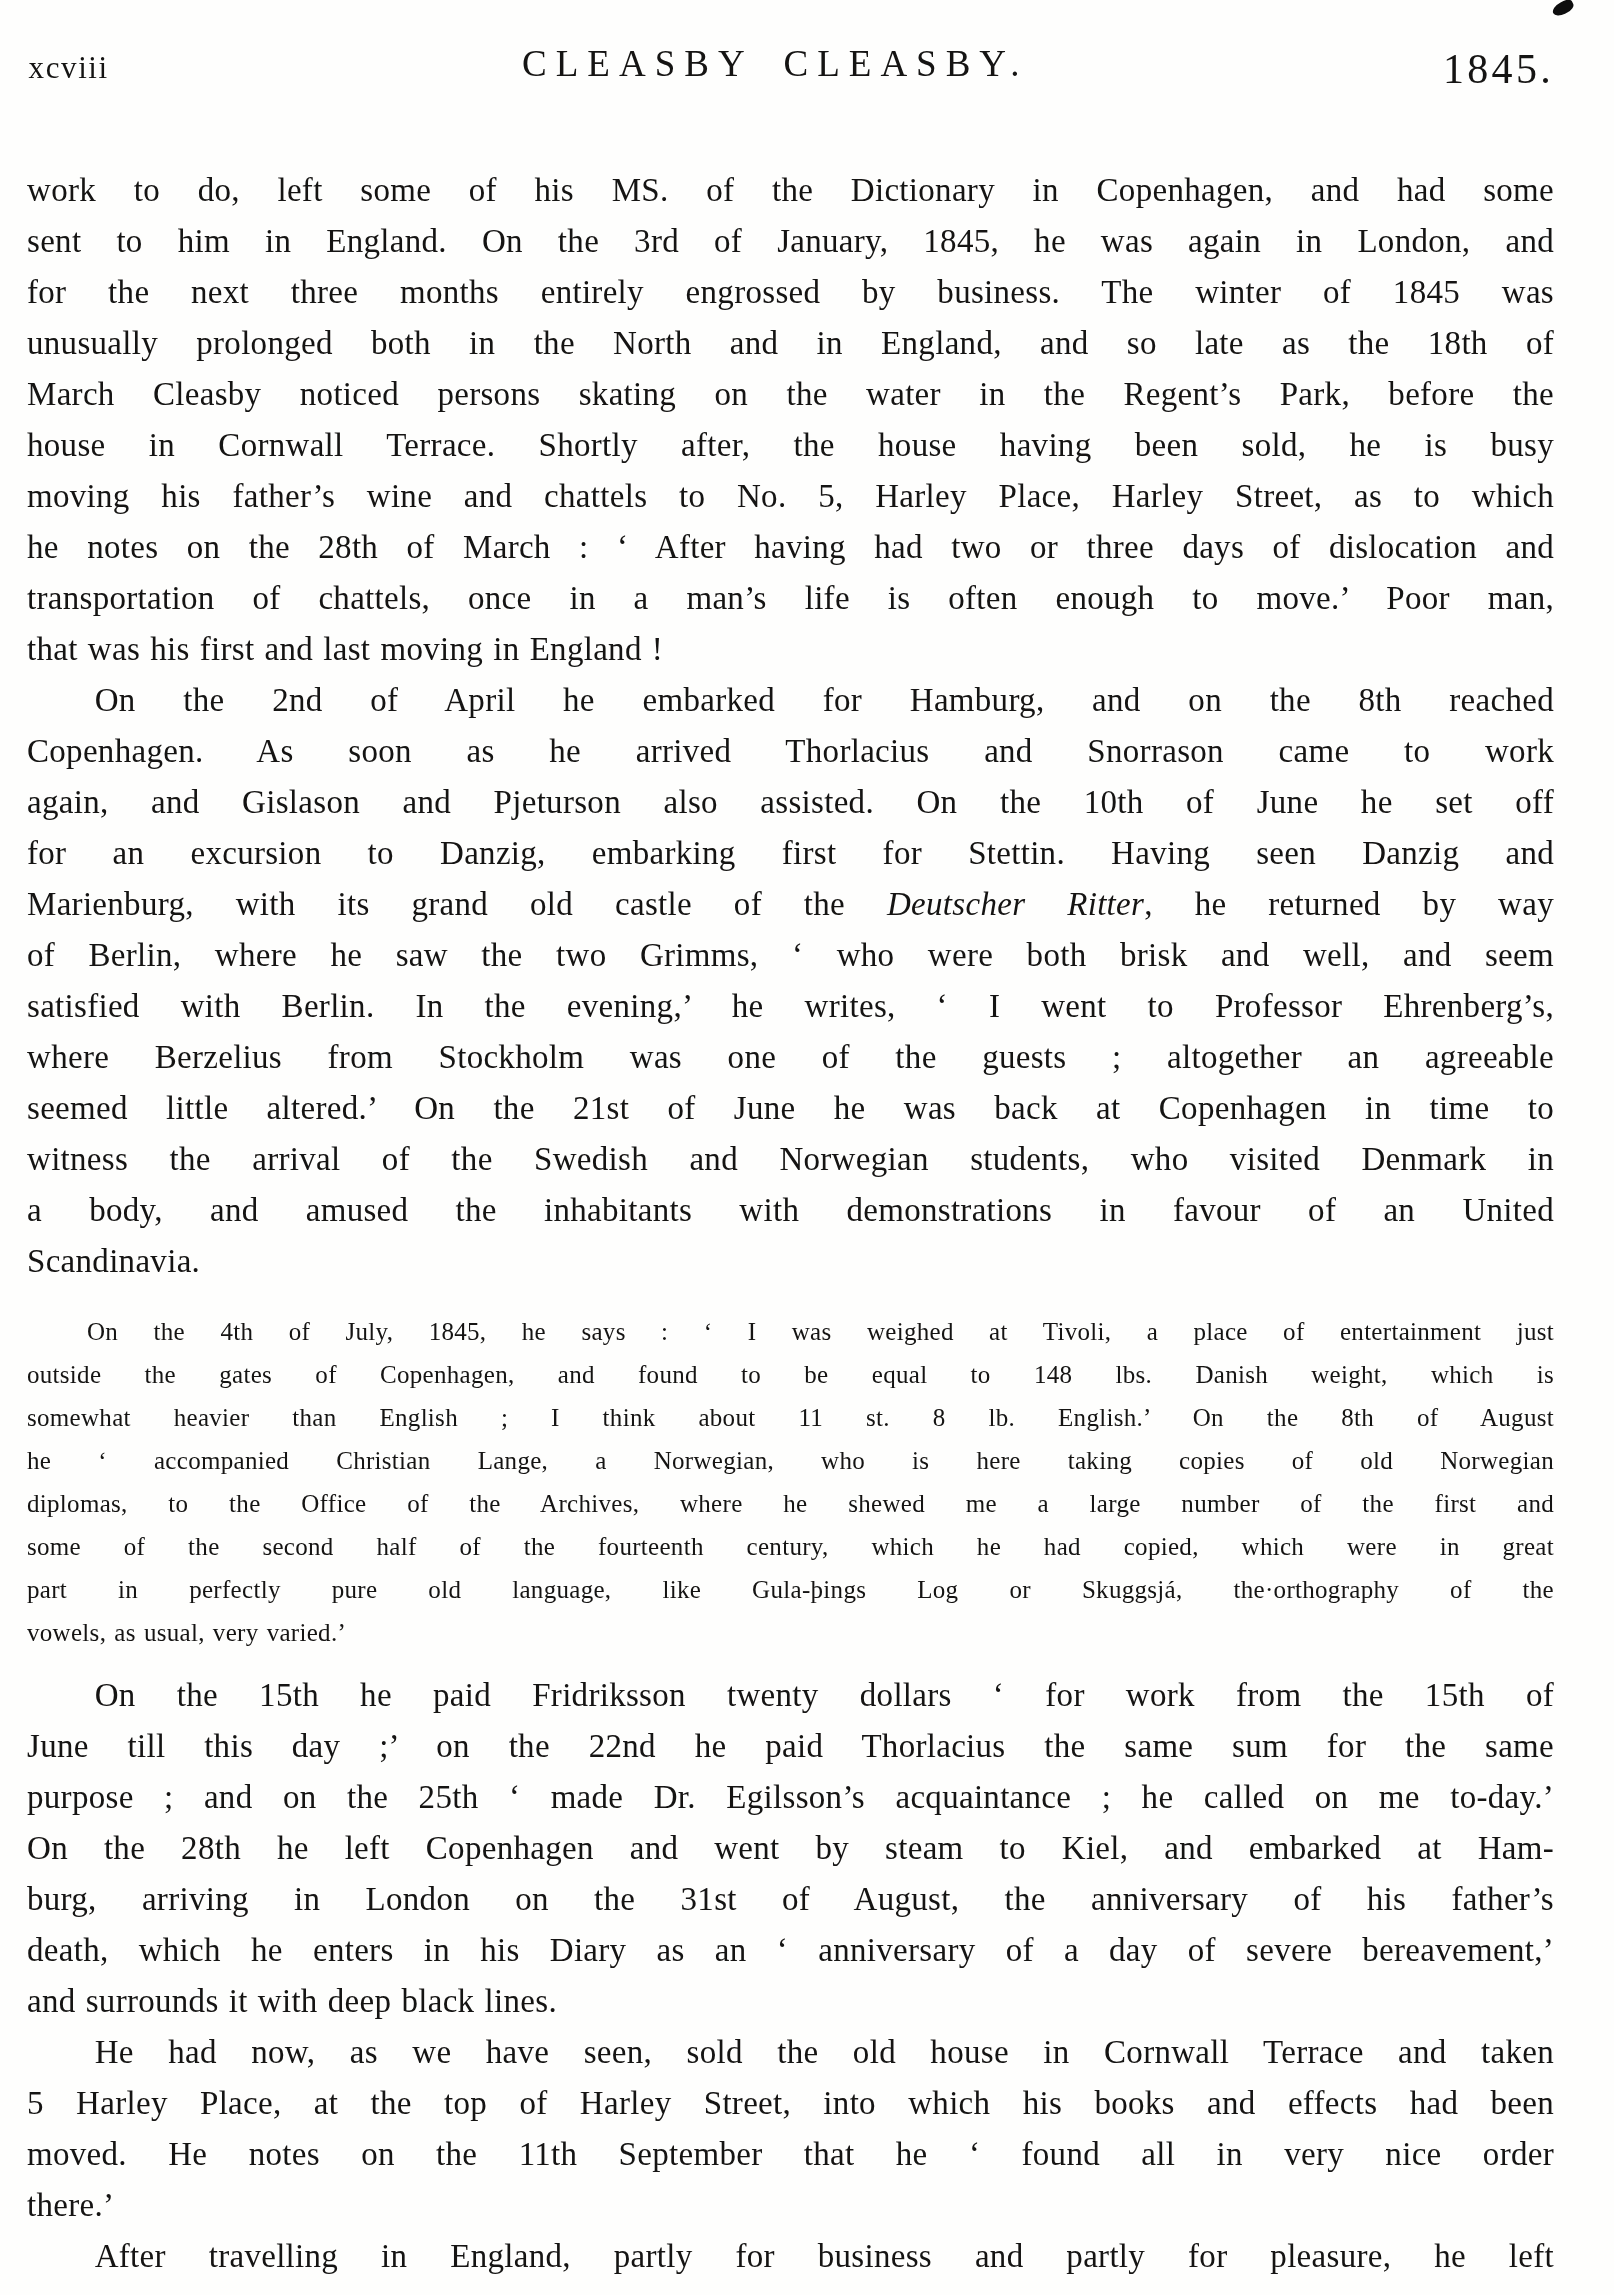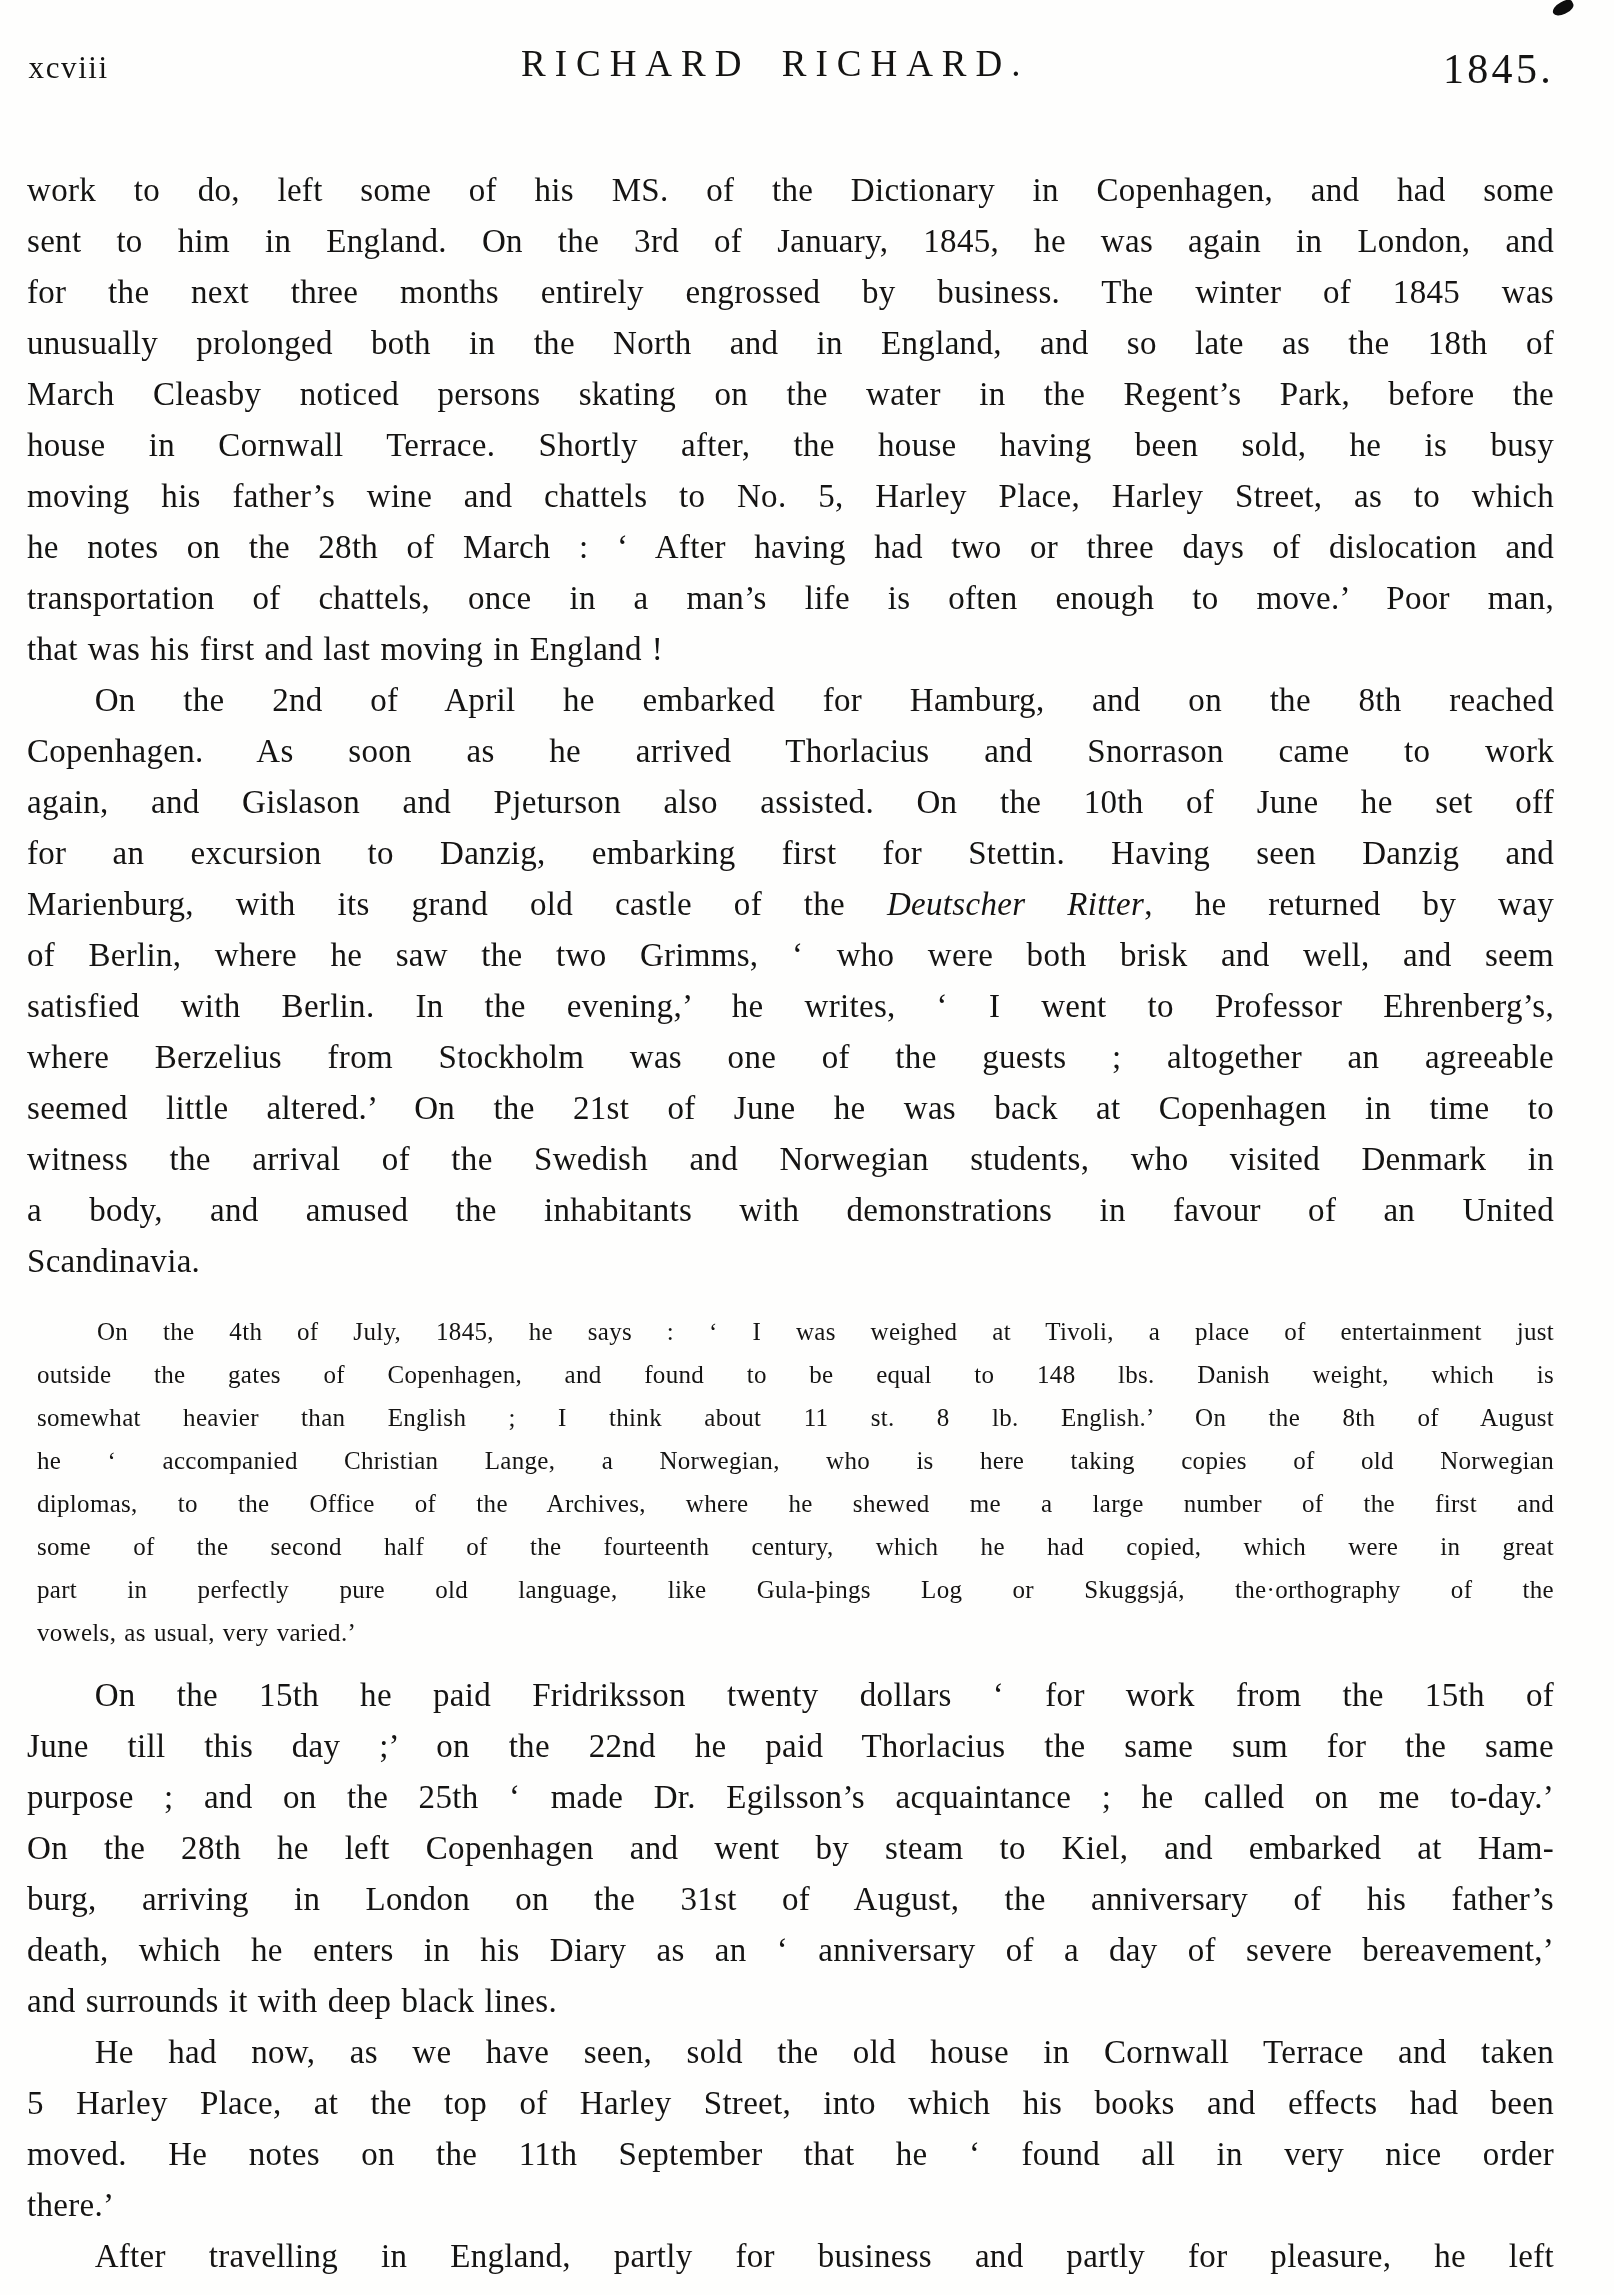--- a/index.html
+++ b/index.html
@@ -30,21 +30,21 @@
   }
   .para { width: 100%; }
   .line {
     text-align: justify;
     text-align-last: justify;
     letter-spacing: 0.3px;
     word-spacing: 1.6px;
   }
   .para.large .line { font-size: 33px; line-height: 51px; }
   .para.small { margin: 23px 0 16.3px 0; }
-  .para.small .line { font-size: 25px; line-height: 43px; margin-left: 10px; }
+  .para.small .line { font-size: 25px; line-height: 43px; }
   .line.flush { text-align-last: left; }
   .para.large .line.indent { text-indent: 2.05em; }
   .para.small .line.indent { text-indent: 2.4em; }
   .line i { font-style: italic; }
   .ink-speck {
     position: absolute;
     top: 2.4px; right: 40px;
     width: 22px; height: 12.2px;
     background: #0e0e0e;
     border-radius: 64% 42% 52% 58%;
@@ -53,21 +53,21 @@
 </style>
 </head>
 <body>
 
 <div class="page">
 
   <div class="ink-speck"></div>
 
   <div class="header">
     <span class="page-number">xcviii</span>
-    <span class="running-title">RICHARD RICHARD.</span>
+    <span class="running-title">CLEASBY CLEASBY.</span>
     <span class="year-label">1845.</span>
   </div>
 
   <div class="para large">
       <div class="line">work to do, left some of his MS. of the Dictionary in Copenhagen, and had some</div>
       <div class="line">sent to him in England.  On the 3rd of January, 1845, he was again in London, and</div>
       <div class="line">for the next three months entirely engrossed by business.  The winter of 1845 was</div>
       <div class="line">unusually prolonged both in the North and in England, and so late as the 18th of</div>
       <div class="line">March Cleasby noticed persons skating on the water in the Regent’s Park, before the</div>
       <div class="line">house in Cornwall Terrace.  Shortly after, the house having been sold, he is busy</div>

